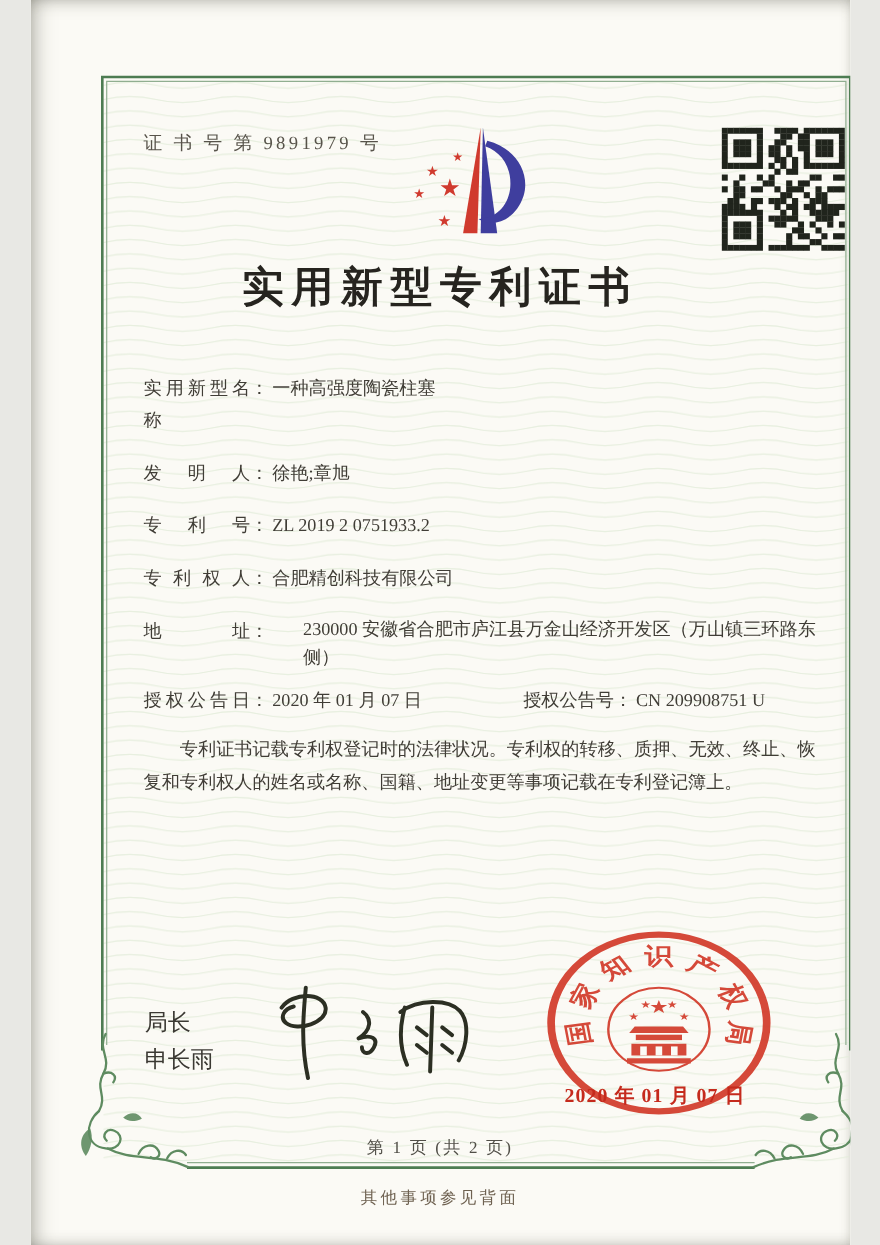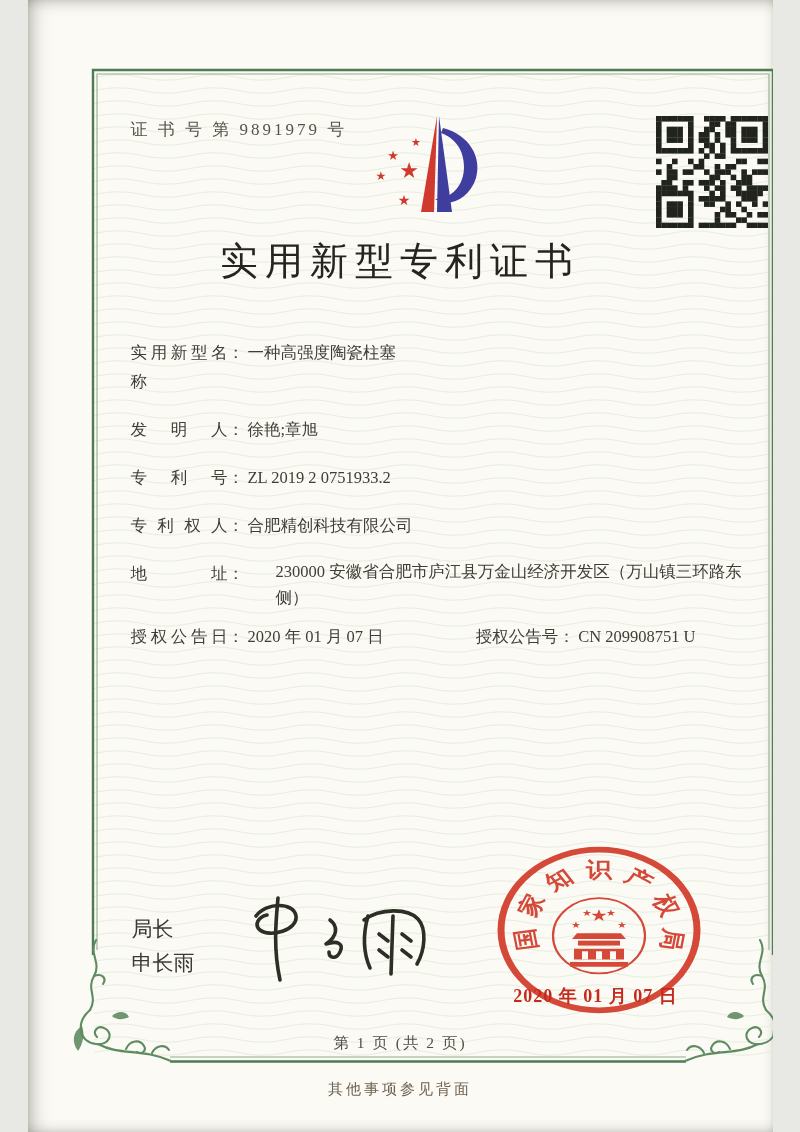--- a/index.html
+++ b/index.html
@@ -22,21 +22,21 @@
   .flq-fill{fill:var(--flourish_green);stroke:none;opacity:.9;}
 
   .cert-no{position:absolute;left:103px;top:118px;font-size:17px;letter-spacing:3px;color:#57534a;}
   .logo{position:absolute;left:336px;top:106px;width:130px;height:124px;}
   .logo .star{fill:var(--logo_red);font-family:"DejaVu Sans",sans-serif;}
   .qr{position:absolute;left:628px;top:116px;width:112px;height:112px;}
   .qr svg{width:112px;height:112px;}
   .qr rect{fill:var(--qr_dark);}
 
   .title{position:absolute;left:0;top:236px;width:100%;text-align:center;
-    font-size:38px;font-weight:400;letter-spacing:7px;color:#26241f;}
+    font-size:38px;font-weight:700;letter-spacing:7px;color:#26241f;}
 
   .fields{position:absolute;left:103px;top:338px;width:614px;font-size:16.5px;color:var(--text_dark);}
   .frow{margin-bottom:19px;line-height:29px;text-decoration:underline;}
   .flabel{display:inline-block;width:97px;text-align:justify;text-align-last:justify;vertical-align:top;}
   .fcolon{display:inline-block;width:20px;vertical-align:top;}
   .fvalue{display:inline-block;vertical-align:top;}
   .frow.addr{margin-bottom:11px;}
   .frow.addr .fvalue{max-width:468px;line-height:26px;margin-left:28px;}
   .grant-pair2{margin-left:56px;}
   .g2label{display:inline-block;vertical-align:top;margin-left:36px;}
@@ -359,20 +359,21 @@
     </div>
     <div class="frow addr">
       <span class="flabel">地址</span><span class="fcolon">：</span><span class="fvalue">230000  安徽省合肥市庐江县万金山经济开发区（万山镇三环路东侧）</span>
     </div>
     <div class="frow">
       <span class="flabel">授权公告日</span><span class="fcolon">：</span><span class="fvalue">2020 年 01 月 07 日</span><span class="grant-pair2"><span class="g2label">授权公告号</span><span class="fcolon">：</span><span class="fvalue">CN 209908751 U</span></span>
     </div>
   </div>
 
   <div class="paras">
+    <p>专利证书记载专利权登记时的法律状况。专利权的转移、质押、无效、终止、恢复和专利权人的姓名或名称、国籍、地址变更等事项记载在专利登记簿上。</p>
   </div>
 
   <div class="signer">
     <div>局长</div>
     <div>申长雨</div>
   </div>
 
   <svg class="signature" viewBox="0 0 206 102">
     <path class="sig-stroke" d="M38,12 C36,34 33,62 40,94"></path>
     <path class="sig-stroke" d="M16,30 C26,16 54,16 56,30 C58,44 30,52 20,44 C14,39 18,31 27,29"></path>

